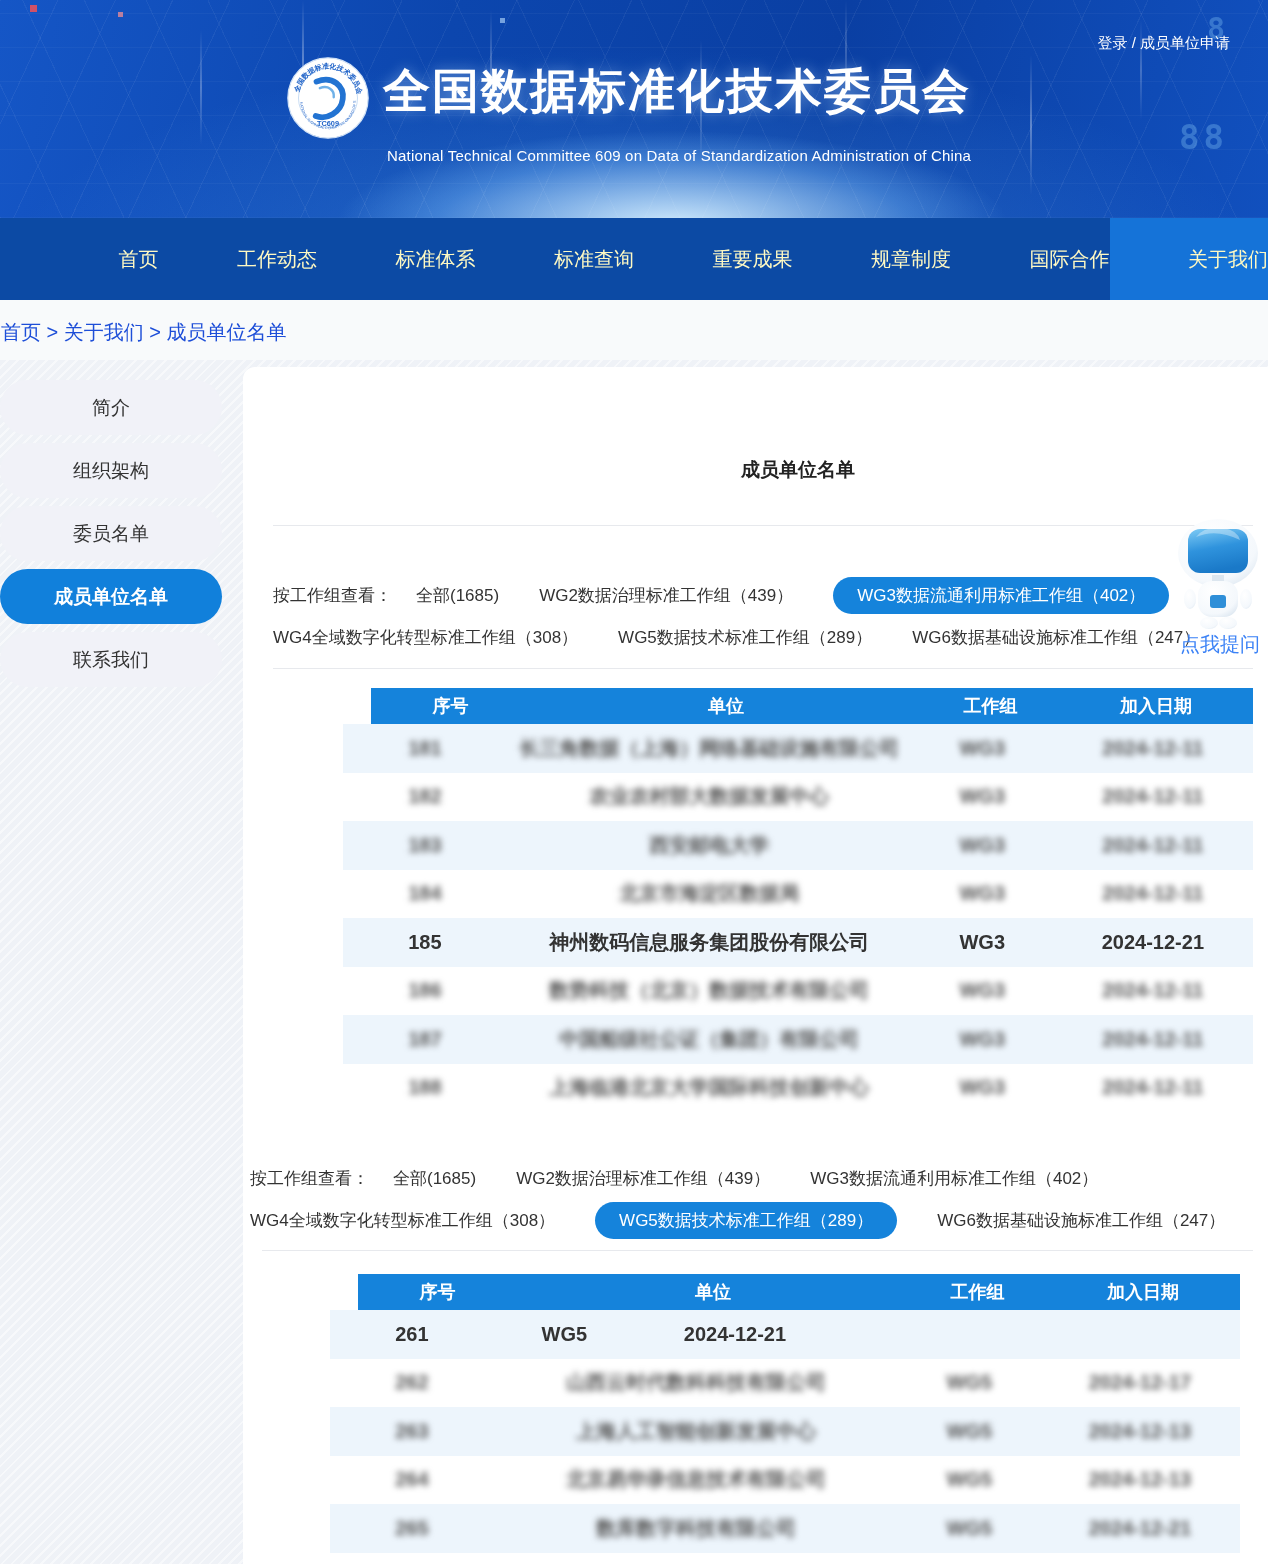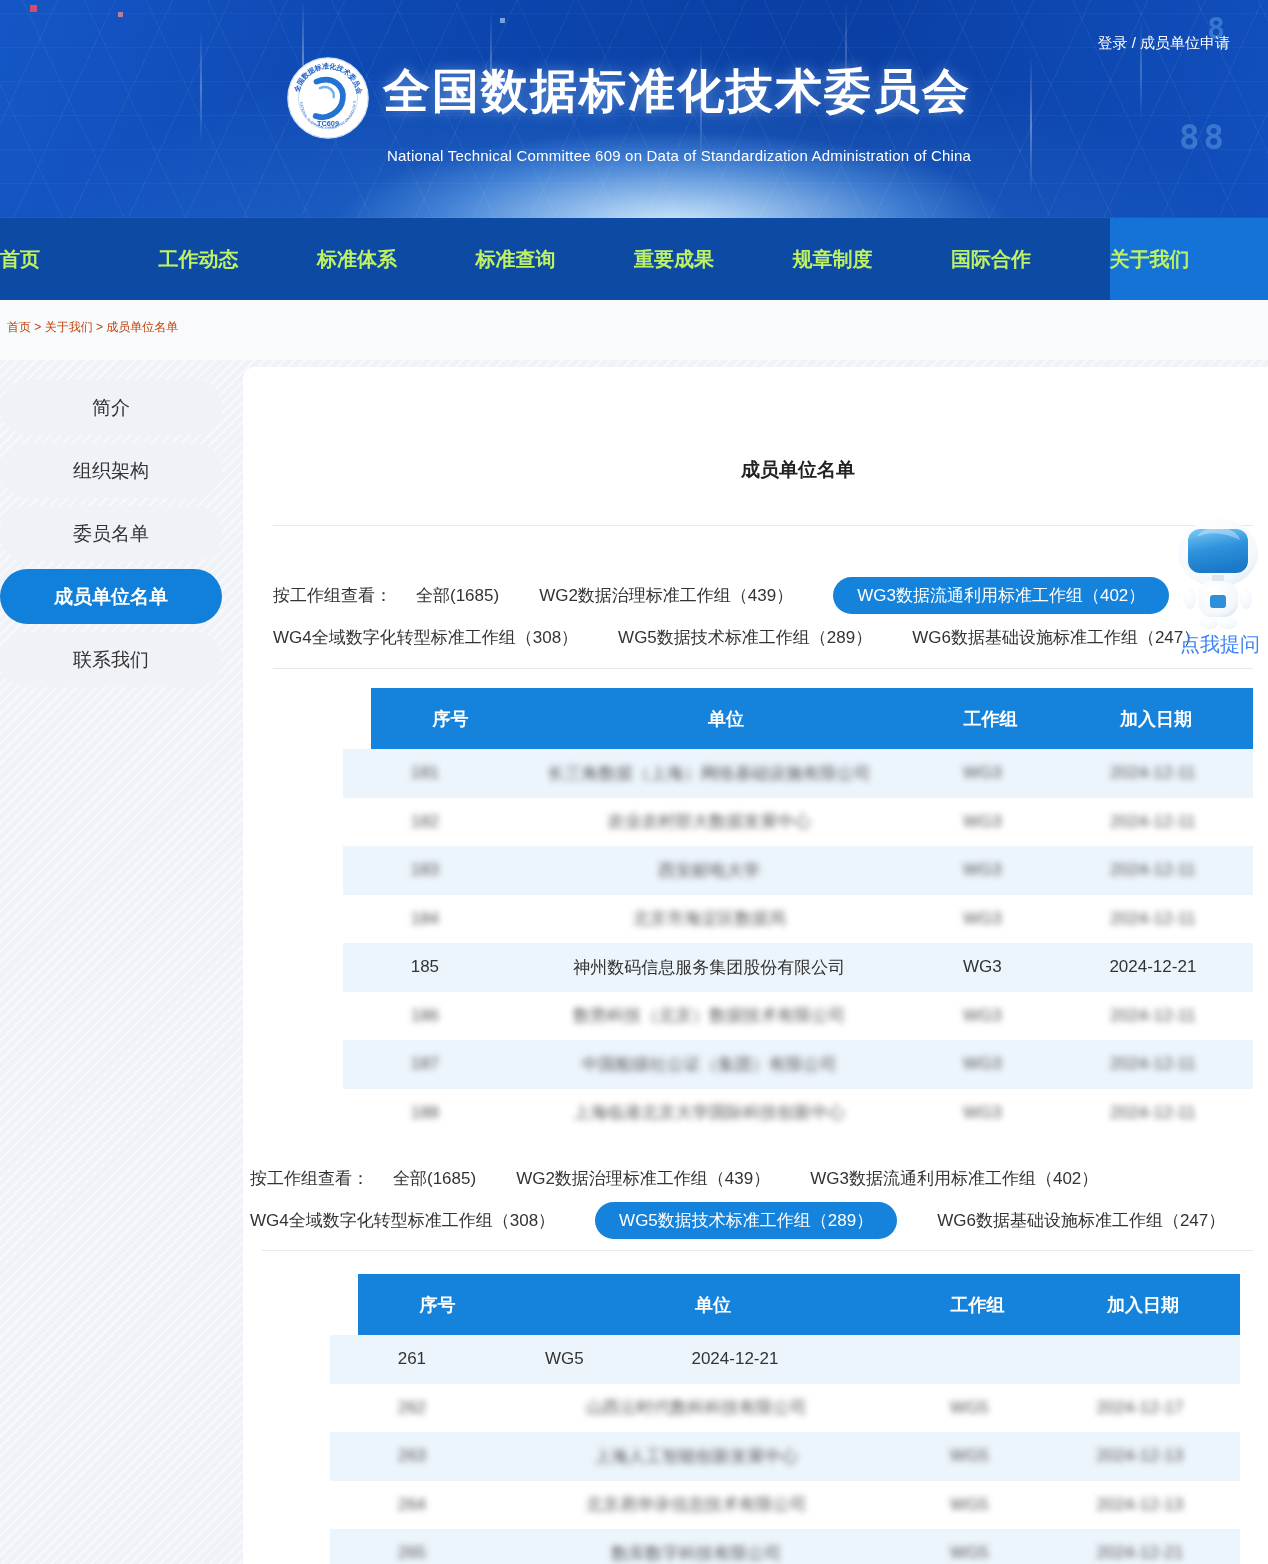--- a/index.html
+++ b/index.html
@@ -37,25 +37,25 @@
   .g3{left:500px;top:18px;width:5px;height:5px;background:rgba(190,225,255,.6);}
   .digit{position:absolute;color:rgba(150,215,255,.30);font-weight:bold;font-family:"DejaVu Sans Mono",monospace;line-height:1;}
   .d1{right:43px;top:14px;font-size:30px;}
   .d2{right:40px;top:120px;font-size:34px;letter-spacing:4px;}
   .login{position:absolute;top:34px;right:38px;color:#fff;font-size:15px;cursor:pointer;z-index:3;}
   .logo{position:absolute;left:287px;top:57px;width:82px;height:82px;z-index:2;cursor:pointer;}
   .b-title{position:absolute;left:383px;top:60px;font-size:47px;font-weight:bold;color:#fff;letter-spacing:2px;z-index:2;white-space:nowrap;text-shadow:0 0 14px rgba(200,230,255,.45);}
   .b-sub{position:absolute;left:387px;top:123px;font-size:15px;color:#fff;z-index:2;white-space:nowrap;letter-spacing:.2px;margin-top:24px;}
   
   .nav{position:absolute;left:0;top:218px;width:1268px;height:82px;background:#0C4AA4;display:flex;z-index:4;}
-  .nav-item{flex:1;line-height:82px;text-align:left;color:#bef264;font-size:20px;font-weight:bold;cursor:pointer;white-space:nowrap;}
+  .nav-item{flex:1;line-height:82px;text-align:right;color:#fef9c3;font-size:20px;font-weight:normal;cursor:pointer;white-space:nowrap;}
   .nav-item.active{background:#1573D8;}
   
   .crumbbar{position:absolute;left:0;top:300px;width:1268px;height:60px;background:#F8FAFB;}
-  .crumb{position:absolute;left:7px;top:19px;font-size:12px;color:#c2410c;cursor:pointer;white-space:nowrap;}
+  .crumb{position:absolute;left:1px;top:19px;font-size:20px;color:#1d4ed8;cursor:pointer;white-space:nowrap;}
   
   .sidebar{position:absolute;left:0;top:380px;width:222px;}
   .side-item{height:55px;margin-bottom:8px;border-radius:28px;background:#F1F2F8;color:#333;
     font-size:19px;display:flex;align-items:center;justify-content:center;cursor:pointer;}
   .side-item.active{background:#1180DB;color:#fff;font-weight:bold;}
   
   .card{position:absolute;left:243px;top:367px;width:1025px;height:1197px;background:#fff;border-top-left-radius:12px;overflow:hidden;}
   .page-title{position:absolute;top:36px;left:100px;width:910px;text-align:center;font-size:24px;font-weight:bold;color:#1a1a1a;}
   .page-subtitle{position:absolute;top:90px;left:100px;width:910px;text-align:center;font-size:19px;font-weight:600;color:#222;}
   .hr{position:absolute;height:1px;background:#E7E9ED;}
@@ -65,26 +65,26 @@
   .filters{position:absolute;display:flex;align-items:center;height:36px;}
   .f1r1{top:210px;left:30px;} .f1r2{top:252px;left:30px;}
   .f2r1{top:793px;left:7px;}  .f2r2{top:835px;left:7px;}
   .filter-label{font-size:17px;color:#333;margin-right:24px;white-space:nowrap;}
   .filter-items{display:flex;align-items:center;gap:40px;}
   .filter-item{font-size:17px;color:#333;cursor:pointer;white-space:nowrap;padding:7px 0;}
   .filter-item.selected{background:#1583DB;color:#fff;border-radius:19px;padding:7px 24px;}
   
   .table{position:absolute;width:910px;}
   .t1{top:321px;left:100px;} .t2{top:907px;left:87px;}
-  .thead{display:flex;height:61px;background:#1583DB;align-items:center;margin-left:28px;}
+  .thead{display:flex;height:36px;background:#1583DB;align-items:center;margin-left:28px;}
   .th{color:#fff;font-size:18px;font-weight:bold;text-align:center;}
   .c1{width:18%;} .c2{width:44.5%;} .c3{width:15.5%;} .c4{width:22%;}
   .tr{display:flex;height:48.5px;align-items:center;background:#fff;}
   .tbody div.tr:nth-of-type(odd){background:#EDF5FC;}
-  .td{font-size:17px;color:#333;text-align:center;white-space:nowrap;overflow:visible;}
+  .td{font-size:20px;color:#333;text-align:center;white-space:nowrap;overflow:visible;font-weight:bold;}
   .tr.blurred .td{filter:blur(3.2px);color:#555;}
   
   .robot{position:absolute;top:150px;right:8px;width:84px;height:112px;cursor:pointer;z-index:5;}
   .ask{position:absolute;top:264px;right:8px;font-size:20px;color:#3b82f6;cursor:pointer;white-space:nowrap;z-index:5;}
 </style>
 </head>
 <body>
 
 <div class="banner">
   <div>

